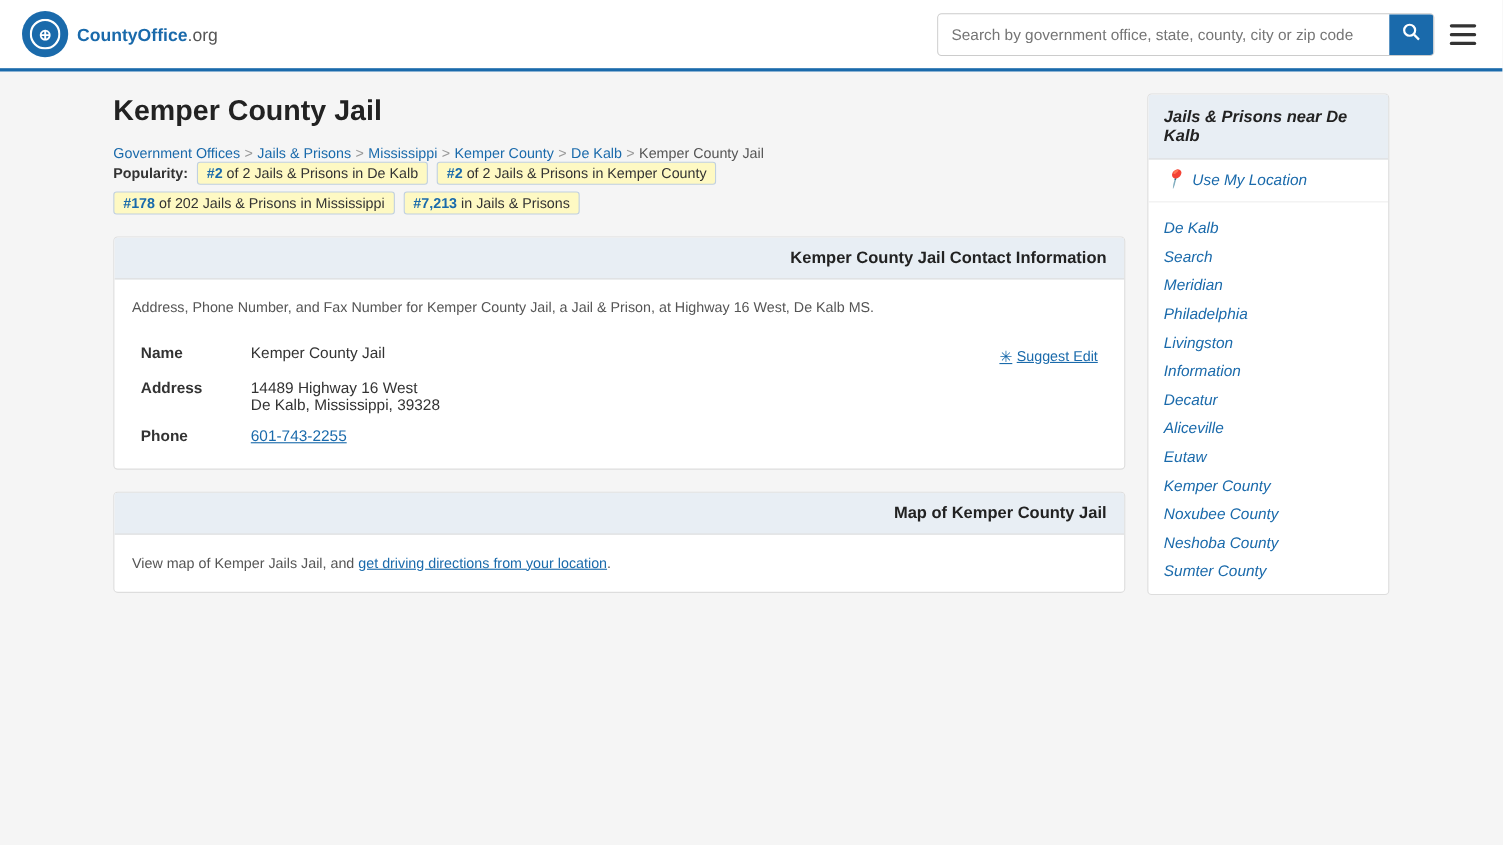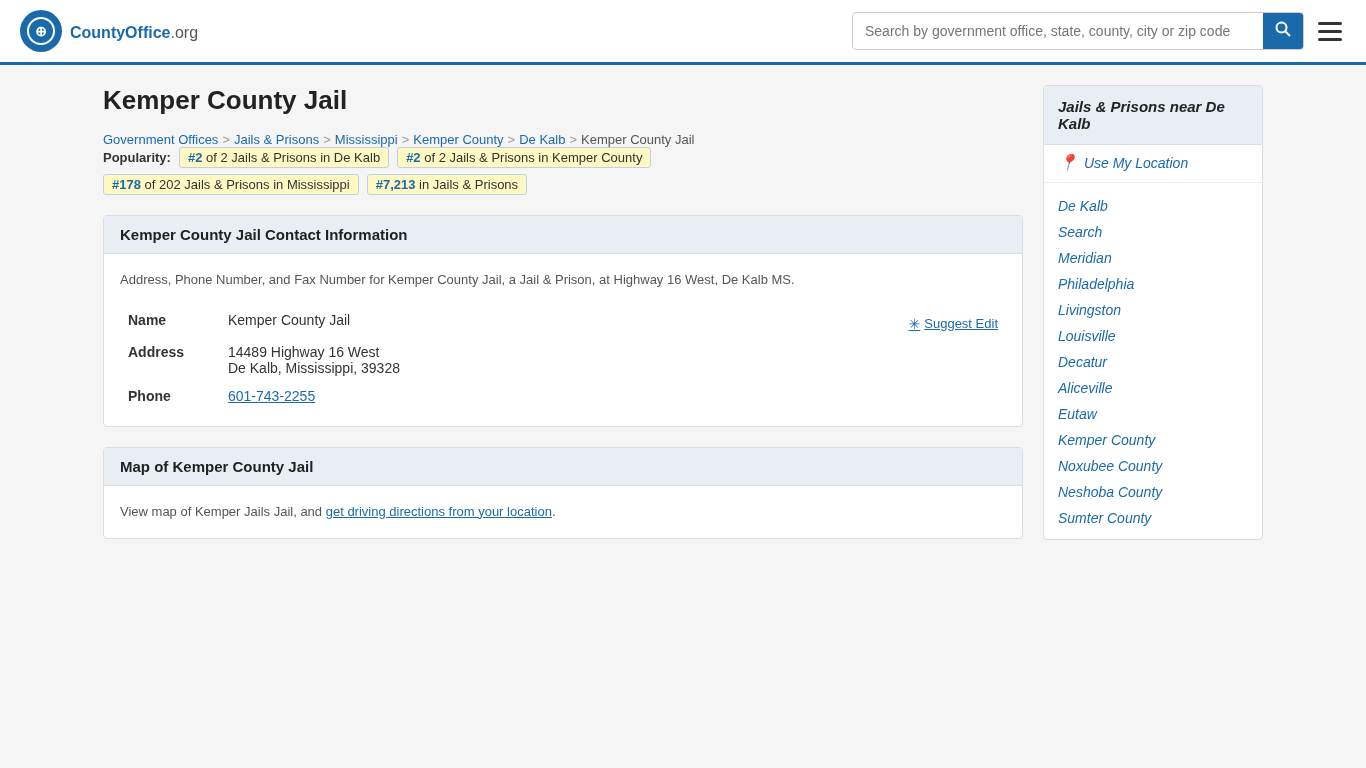--- a/index.html
+++ b/index.html
@@ -156,20 +156,21 @@
       margin-top: 20px;
       overflow: hidden;
     }
     .section-header {
       background: #e8eef4;
       padding: 10px 16px;
       font-size: 15px;
       font-weight: bold;
       color: #222;
       border-bottom: 1px solid #ddd;
+      text-align: right;
     }
     .section-body {
       padding: 16px;
     }
 
     
     .description-text {
       font-size: 13px;
       color: #555;
       margin-bottom: 16px;
@@ -398,21 +399,21 @@
         <li>
             <a href="#">Meridian</a>
           </li>
         <li>
             <a href="#">Philadelphia</a>
           </li>
         <li>
             <a href="#">Livingston</a>
           </li>
         <li>
-            <a href="#">Louisville</a>
+            <a href="#">Information</a>
           </li>
         <li>
             <a href="#">Decatur</a>
           </li>
         <li>
             <a href="#">Aliceville</a>
           </li>
         <li>
             <a href="#">Eutaw</a>
           </li>

